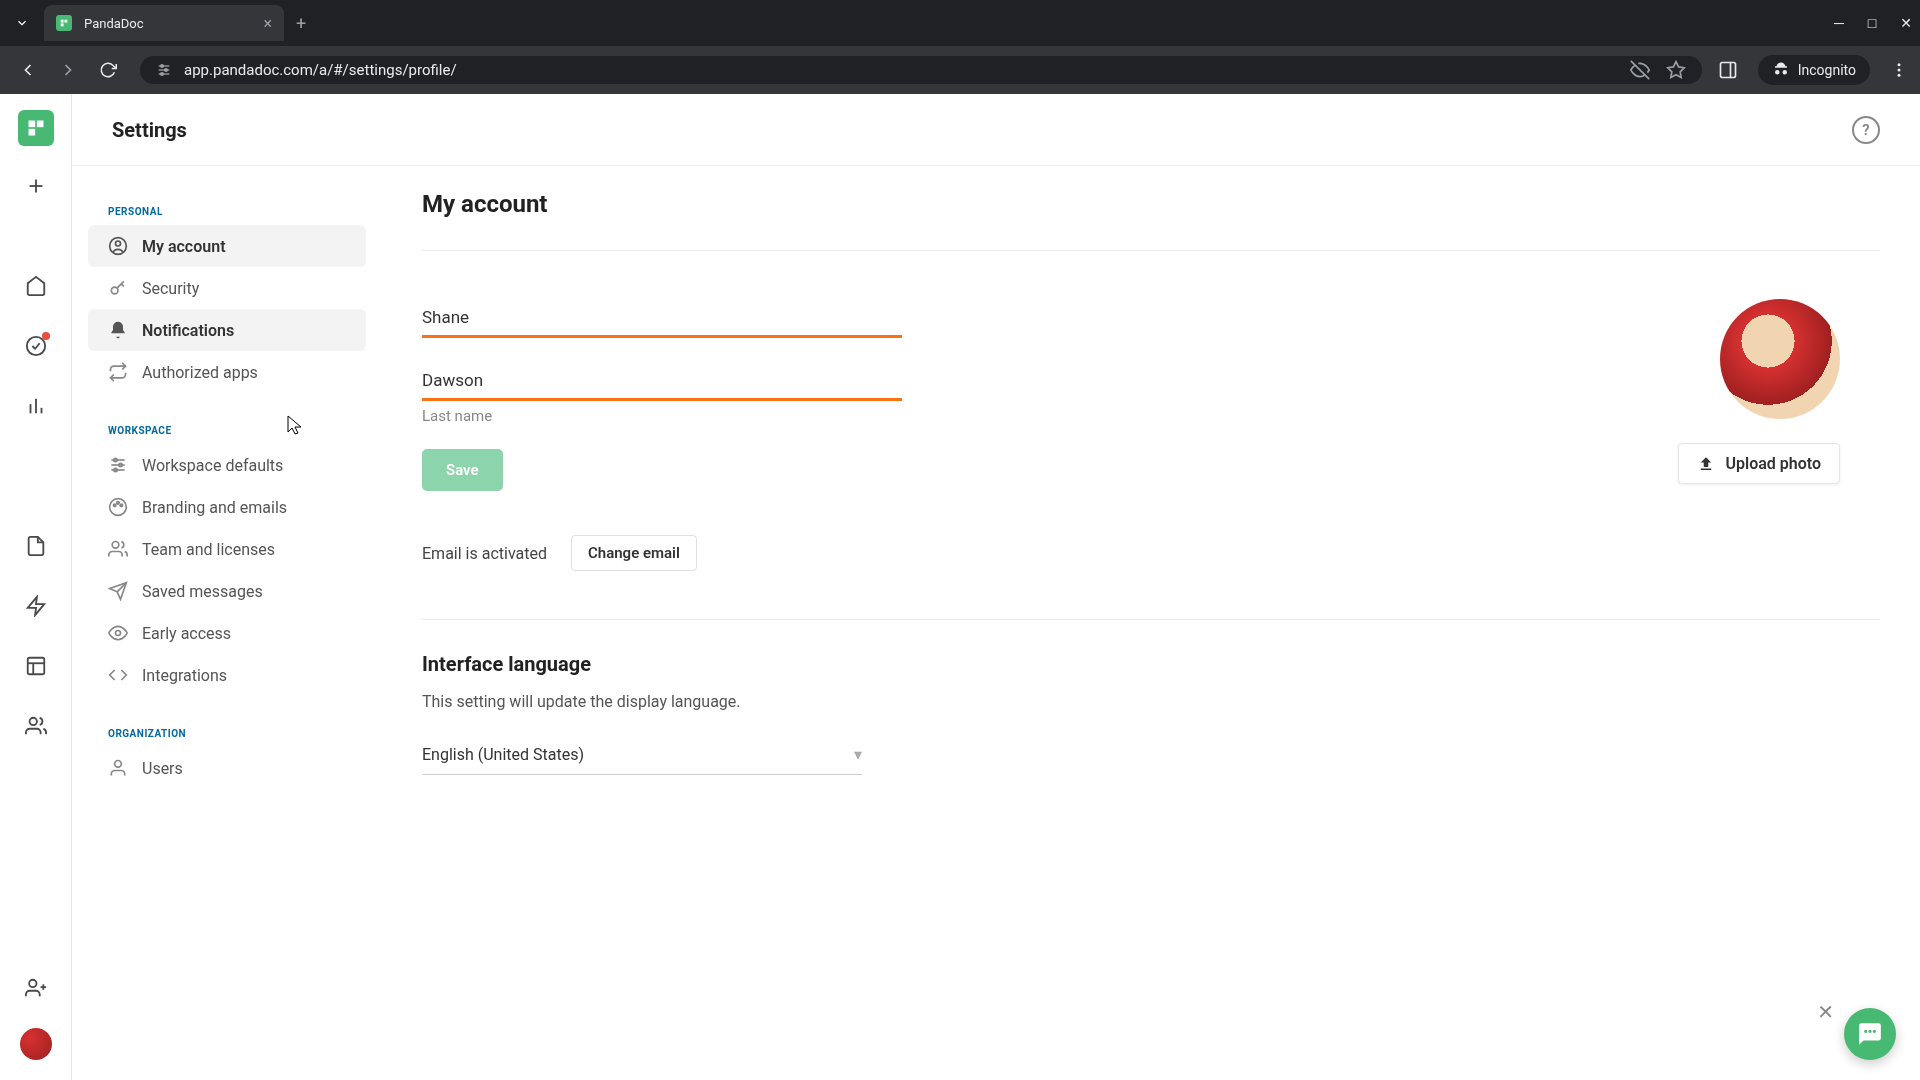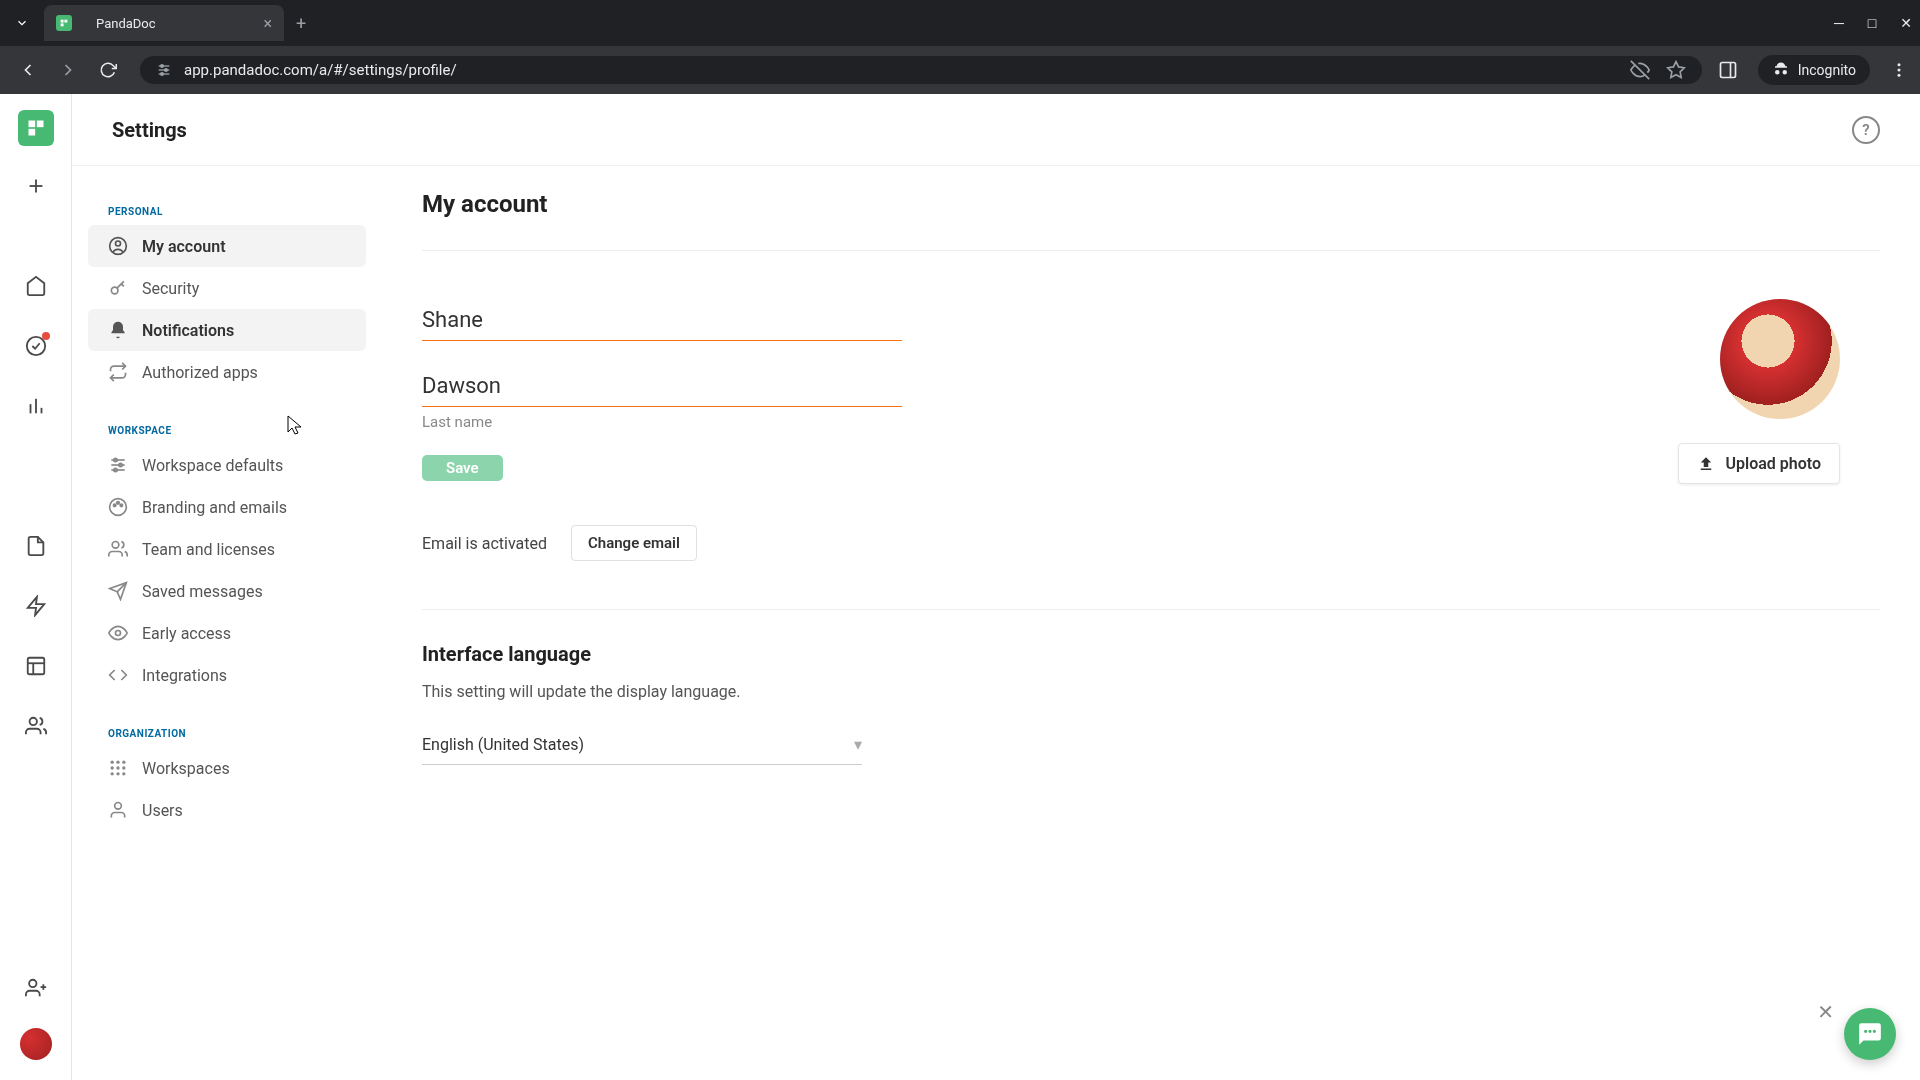--- a/index.html
+++ b/index.html
@@ -2,21 +2,21 @@
 <html><head>
   <meta charset="utf-8">
   <style>
     * { margin: 0; padding: 0; box-sizing: border-box; font-family: -apple-system, BlinkMacSystemFont, 'Segoe UI', Roboto, sans-serif; }
     body { background: #fff; width: 1920px; height: 1080px; overflow: hidden; }
     
     
     .browser-chrome { background: #202124; height: 46px; display: flex; align-items: center; padding: 0 8px; }
     .tab-strip { display: flex; align-items: center; height: 100%; }
     .tab-dropdown { width: 28px; height: 28px; display: flex; align-items: center; justify-content: center; color: #fff; cursor: pointer; }
-    .tab { background: #35363a; border-radius: 8px 8px 0 0; height: 36px; display: flex; align-items: center; padding: 0 12px; margin-left: 8px; min-width: 240px; gap: 24px; }
+    .tab { background: #35363a; border-radius: 8px 8px 0 0; height: 36px; display: flex; align-items: center; padding: 0 12px; margin-left: 8px; min-width: 240px; gap: 12px; }
     .tab-favicon { width: 16px; height: 16px; background: #47b972; border-radius: 3px; display: flex; align-items: center; justify-content: center; }
     .tab-favicon svg { width: 10px; height: 10px; }
     .tab-title { color: #e8eaed; font-size: 13px; flex: 1; }
     .tab-close { color: #9aa0a6; cursor: pointer; font-size: 16px; }
     .new-tab { color: #9aa0a6; margin-left: 12px; cursor: pointer; font-size: 18px; }
     .window-controls { margin-left: auto; display: flex; gap: 24px; color: #e8eaed; }
     .window-controls span { cursor: pointer; font-size: 14px; }
     
     .toolbar { background: #35363a; height: 48px; display: flex; align-items: center; padding: 0 12px; gap: 8px; }
     .nav-btn { width: 32px; height: 32px; display: flex; align-items: center; justify-content: center; color: #9aa0a6; cursor: pointer; border-radius: 50%; }
@@ -61,25 +61,25 @@
     
     .content-panel { flex: 1; padding: 24px 40px; overflow-y: auto; position: relative; }
     .panel-title { font-size: 24px; font-weight: 700; color: #222; margin-bottom: 32px; }
     .panel-divider { height: 1px; background: #eee; margin-bottom: 48px; }
     
     .form-section { display: flex; gap: 80px; }
     .form-left { flex: 0 0 480px; }
     .form-right { flex: 1; display: flex; flex-direction: column; align-items: flex-end; padding-right: 40px;}
     
     .input-group { margin-bottom: 24px; }
-    .input-field { width: 100%; border: none; border-bottom: 1px solid #f97316; padding: 8px 0; font-size: 22px; color: #333; outline: none; background: transparent; }
+    .input-field { width: 100%; border: none; border-bottom: 3px solid #f97316; padding: 8px 0; font-size: 17px; color: #333; outline: none; background: transparent; }
     .input-field:disabled { color: #bbb; }
     .input-label { font-size: 15px; color: #888; margin-top: 6px; display: block; }
     
-    .save-btn { background: #8cd4ab; color: #fff; border: none; padding: 4px 24px; border-radius: 5px; font-size: 15px; font-weight: 600; cursor: pointer; margin-bottom: 32px; }
+    .save-btn { background: #8cd4ab; color: #fff; border: none; padding: 12px 24px; border-radius: 5px; font-size: 15px; font-weight: 600; cursor: pointer; margin-bottom: 32px; }
     
     .email-status { display: flex; align-items: center; gap: 24px; margin-top: 12px; }
     .email-status-text { color: #444; font-size: 16px; }
     .change-email-btn { background: #fff; border: 1px solid #e0e0e0; padding: 8px 16px; border-radius: 4px; font-size: 15px; font-weight: 600; color: #333; cursor: pointer; }
     
     .avatar-photo { width: 120px; height: 120px; border-radius: 50%; background: radial-gradient(circle at 40% 35%, #f0d5b0 0%, #f0d5b0 25%, #d63031 25%, #a02020 60%, #f0d5b0 60%); margin-bottom: 24px; }
     .upload-btn { display: flex; align-items: center; gap: 10px; background: #fff; border: 1px solid #e5e5e5; padding: 10px 18px; border-radius: 4px; font-size: 16px; font-weight: 600; color: #333; cursor: pointer; box-shadow: 0 1px 3px rgba(0,0,0,0.08); }
     
     .section-divider { height: 1px; background: #eee; margin: 48px 0 32px; }
     .section-heading { font-size: 20px; font-weight: 700; color: #222; margin-bottom: 16px; }
@@ -365,36 +365,20 @@
           <span class="nav-icon">
               <svg viewBox="0 0 24 24" width="20" height="20" fill="none" stroke="currentColor" stroke-width="2">
                 <polyline points="16 18 22 12 16 6"></polyline>
                 <polyline points="8 6 2 12 8 18"></polyline>
               </svg>
             </span>
           <span>Integrations</span>
         </div>
 
         <div class="section-label" style="margin-top:24px">ORGANIZATION</div>
-        <div class="nav-item">
-          <span class="nav-icon">
-              <svg viewBox="0 0 24 24" width="20" height="20" fill="currentColor">
-                <circle cx="5" cy="5" r="2"></circle>
-                <circle cx="12" cy="5" r="2"></circle>
-                <circle cx="19" cy="5" r="2"></circle>
-                <circle cx="5" cy="12" r="2"></circle>
-                <circle cx="12" cy="12" r="2"></circle>
-                <circle cx="19" cy="12" r="2"></circle>
-                <circle cx="5" cy="19" r="2"></circle>
-                <circle cx="12" cy="19" r="2"></circle>
-                <circle cx="19" cy="19" r="2"></circle>
-              </svg>
-            </span>
-          <span>Workspaces</span>
-        </div>
         <div class="nav-item">
           <span class="nav-icon">
               <svg viewBox="0 0 24 24" width="20" height="20" fill="none" stroke="currentColor" stroke-width="2">
                 <path d="M20 21v-2a4 4 0 00-4-4H8a4 4 0 00-4 4v2"></path>
                 <circle cx="12" cy="7" r="4"></circle>
               </svg>
             </span>
           <span>Users</span>
         </div>
       </div>

